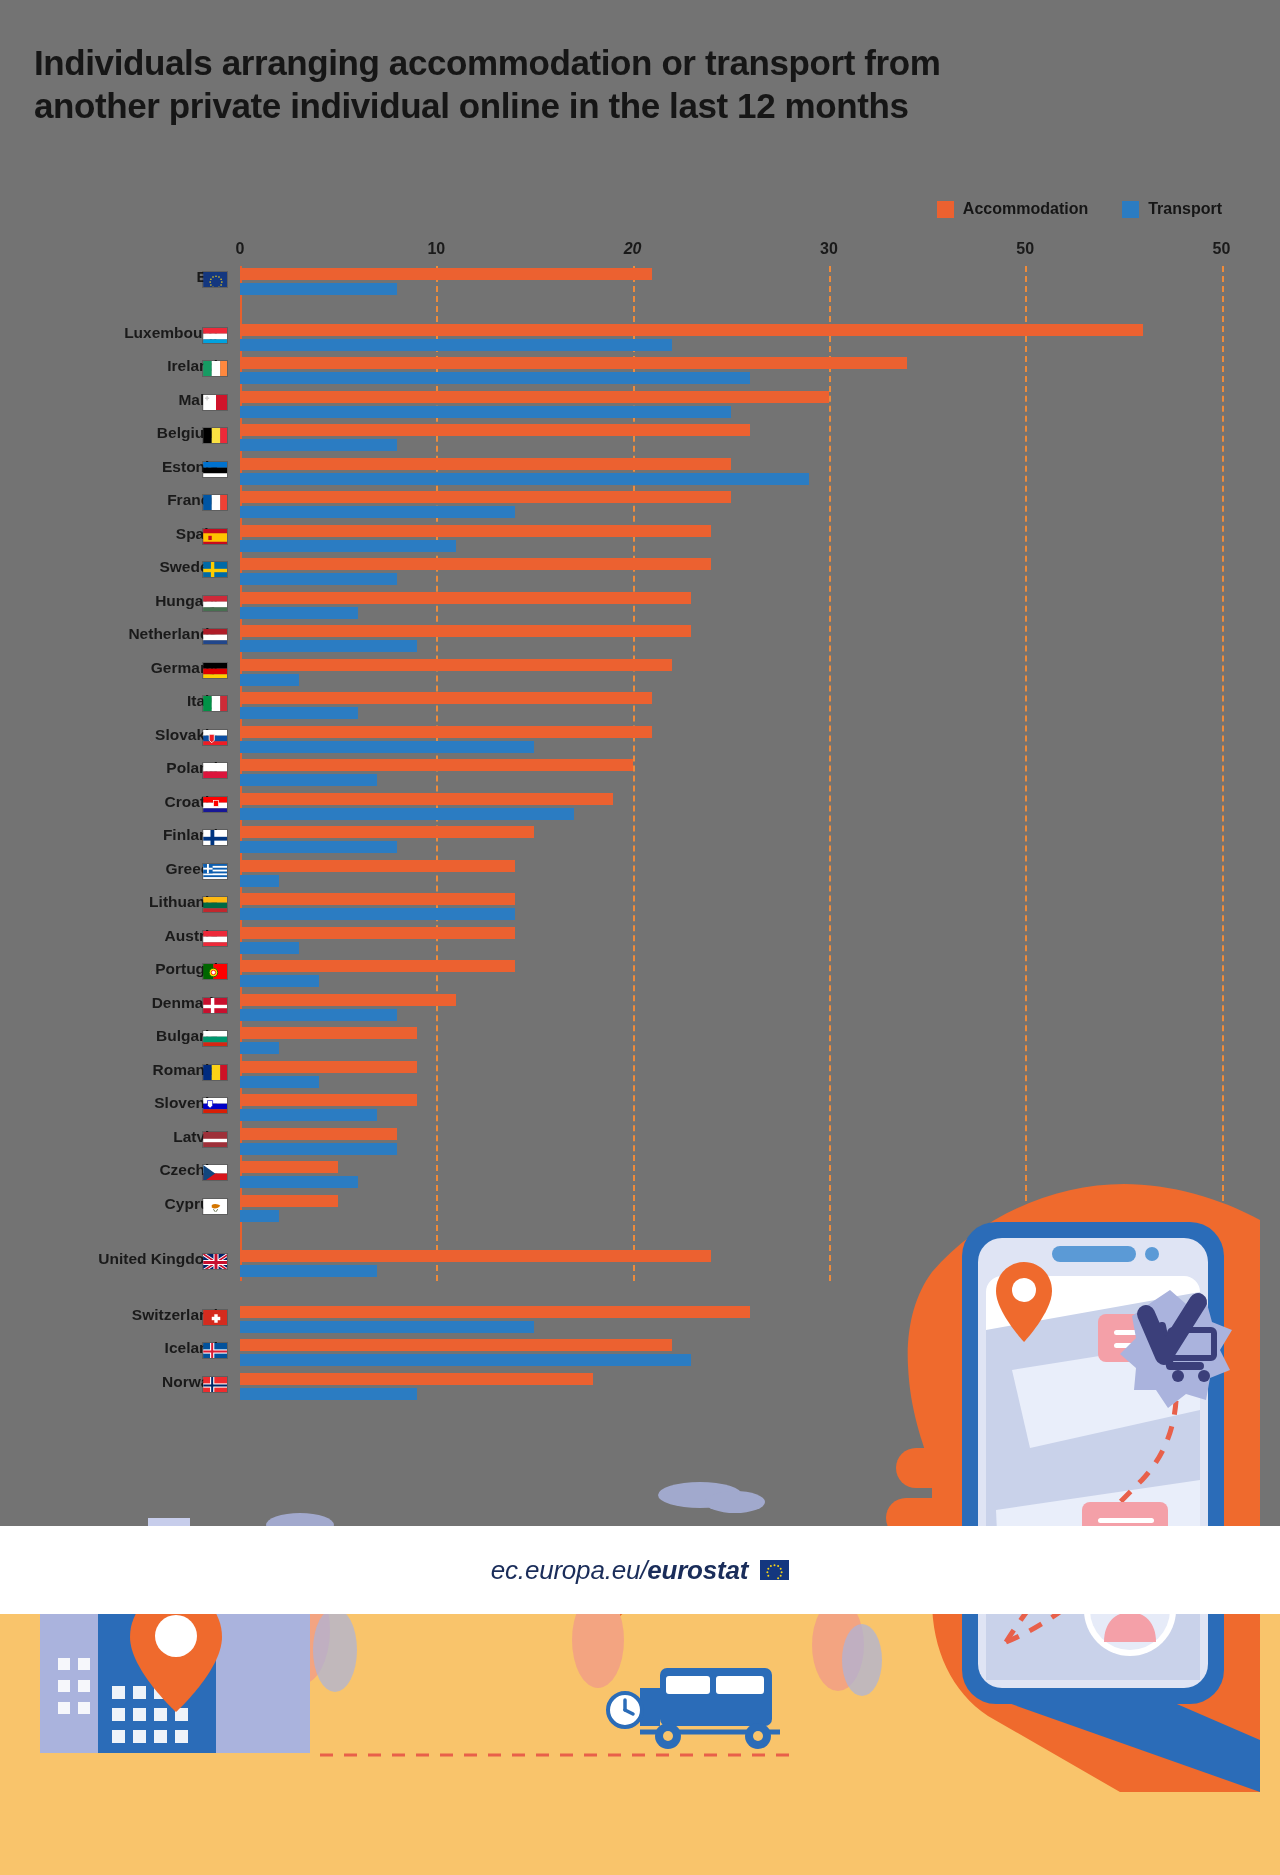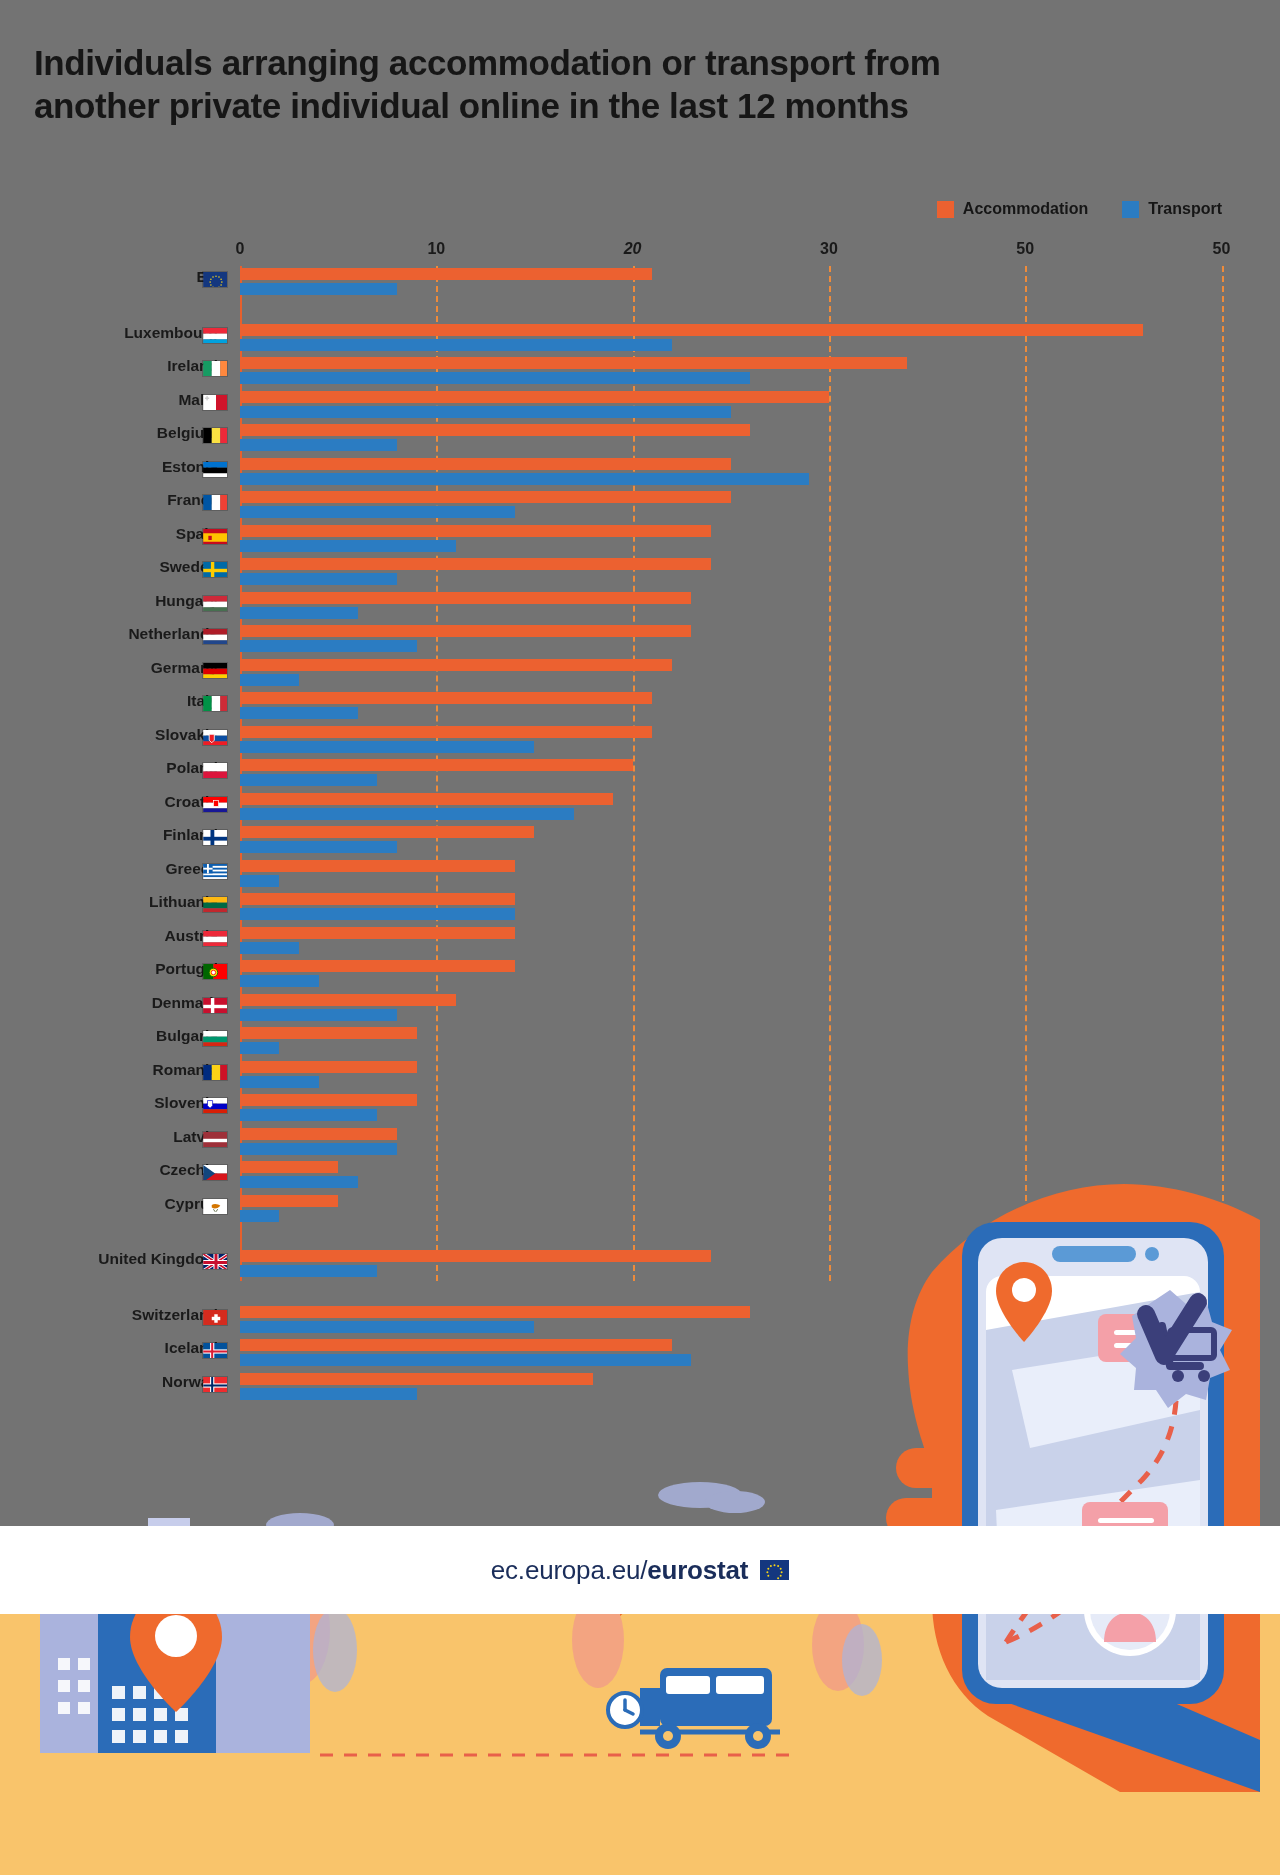--- a/index.html
+++ b/index.html
@@ -127,21 +127,21 @@
     left: 0;
     bottom: 0;
     width: 1280px;
     height: 88px;
     background: #ffffff;
     display: flex;
     align-items: center;
     justify-content: center;
     gap: 12px;
   }
-  #footer-text { font-size: 26px; color: #1a2d5a; letter-spacing: -0.2px; }
+  #footer-text { font-size: 26px; color: #1a2d5a; letter-spacing: -0.2px; font-style: italic; }
   #footer-text b { font-weight: bold; }
   #footer-flag {
     width: 29px; height: 20px; background: #14377f;
     position: relative; display:block;
   }
 </style>
 </head>
 <body>
 
 <div id="page">

